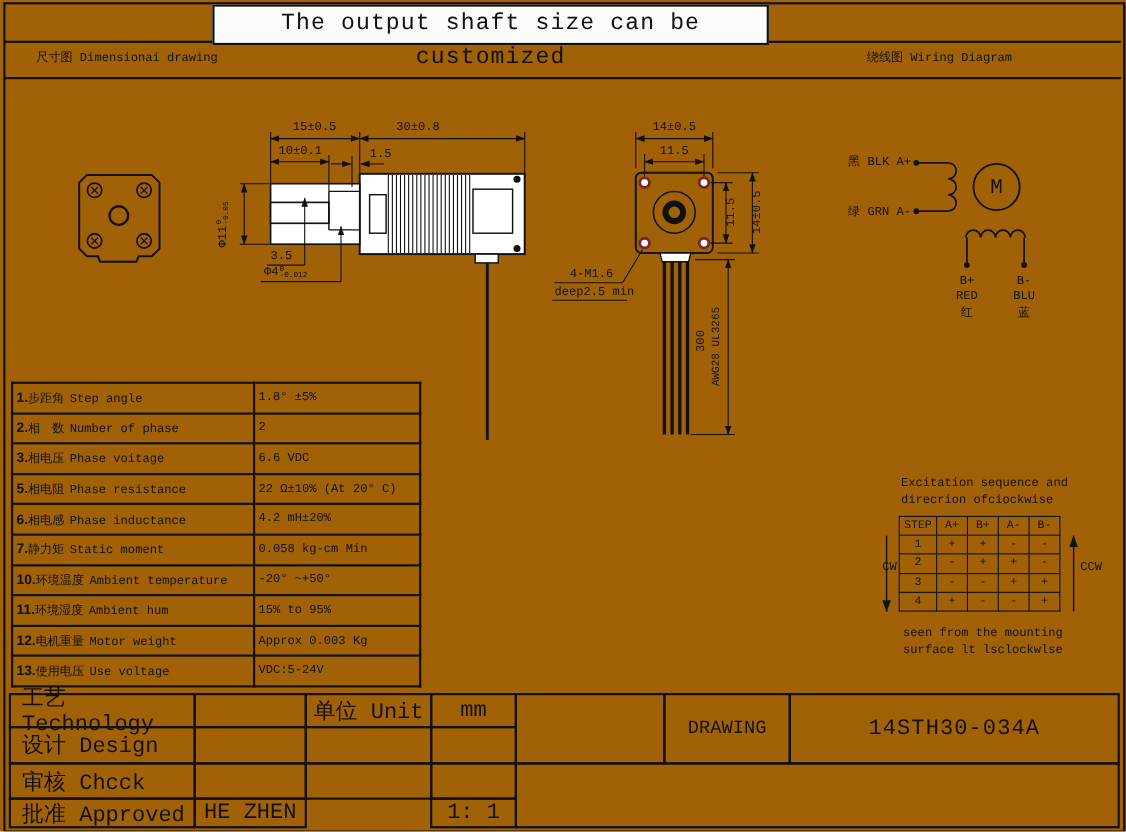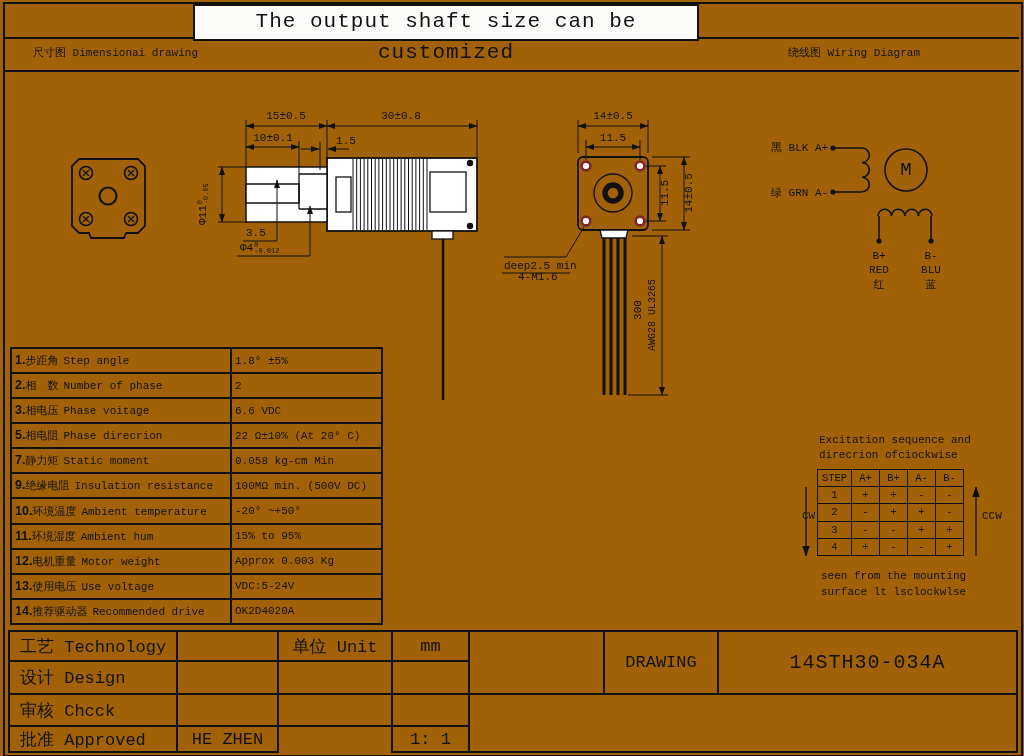--- a/index.html
+++ b/index.html
@@ -19,21 +19,21 @@
   table.spec{position:absolute;left:10px;top:347px;width:373px;height:278px;border-collapse:collapse;table-layout:fixed;}
   table.spec td{border:2px solid #111;font-size:11px;padding:0 3px;overflow:hidden;white-space:nowrap;margin-left:32px;}
   table.spec td.lab{width:212px;}
   table.spec b{font-size:12.5px;font-family:"Liberation Sans",sans-serif;font-weight:bold;}
   table.spec .en{margin-left:5px;}
   
   table.exc{position:absolute;left:817px;top:469px;border-collapse:collapse;border-radius:17px;}
   table.exc td{border:1.5px solid #111;font-size:10.5px;text-align:center;height:16.2px;padding:0;}
   table.exc td.c0{width:33px;} table.exc td.c{width:27px;}
   
-  .tb{position:absolute;border:2px solid #111;box-sizing:border-box;font-size:17px;background:transparent;}
+  .tb{position:absolute;border:2px solid #111;box-sizing:border-box;font-size:20px;background:transparent;}
   .tb.lab{padding-left:10px;display:flex;align-items:center;}
   .tb.mid{display:flex;align-items:center;justify-content:center;}
 </style>
 </head>
 <body>
 
 <div class="page">
   <div class="border-frame"></div>
   <div class="hline" style="top:37px;"></div>
   <div class="hline" style="top:70px;"></div>
@@ -139,36 +139,36 @@
       </g>
     </g>
 
     <g stroke="#111" stroke-width="1.3" fill="none">
       <line x1="806" y1="487" x2="806" y2="556" marker-end="url(#ae)"></line>
       <line x1="976" y1="556" x2="976" y2="487" marker-end="url(#ae)"></line>
     </g>
   </svg>
 
   <div class="t ctr" style="left:261px;top:110px;width:50px;">15±0.5</div>
-  <div class="t ctr" style="left:375px;top:110px;width:52px;">30±0.8</div>
+  <div class="t ctr" style="left:354px;top:110px;width:52px;">30±0.8</div>
   <div class="t ctr" style="left:249px;top:132px;width:48px;">10±0.1</div>
   <div class="t ctr" style="left:332px;top:135px;width:28px;">1.5</div>
   <div class="t rot" style="left:172px;top:188px;width:62px;">
     <span>Φ11</span><span class="tolstack"><i>0</i><i>-0.05</i></span>
   </div>
   <div class="t" style="left:246px;top:227px;">3.5</div>
   <div class="t" style="left:240px;top:242px;">
     <span>Φ4</span><span class="tolstack"><i>0</i><i>-0.012</i></span>
   </div>
 
   <div class="t ctr" style="left:588px;top:110px;width:50px;">14±0.5</div>
   <div class="t ctr" style="left:593px;top:132px;width:40px;">11.5</div>
   <div class="t rot ctr" style="left:649px;top:187px;width:32px;">11.5</div>
   <div class="t rot ctr" style="left:664px;top:187px;width:50px;">14±0.5</div>
-  <div class="t" style="left:518px;top:244px;margin-top:27px;">4-M1.6</div>
+  <div class="t" style="left:518px;top:244px;">4-M1.6</div>
   <div class="t" style="left:504px;top:260px;">deep2.5 min</div>
   <div class="t rot ctr" style="left:624px;top:304px;width:28px;">300</div>
   <div class="t rot ctr" style="left:605px;top:309px;width:95px;font-size:10px;">AWG28 UL3265</div>
 
   <div class="t" style="left:771px;top:142px;">黑 BLK A+</div>
   <div class="t" style="left:771px;top:187px;">绿 GRN A-</div>
   <div class="t ctr" style="left:894px;top:160px;width:24px;font-size:19px;line-height:20px;">M</div>
   <div class="t ctr" style="left:866px;top:250px;width:26px;">B+</div>
   <div class="t ctr" style="left:864px;top:264px;width:30px;">RED</div>
   <div class="t ctr" style="left:866px;top:279px;width:26px;">红</div>
@@ -184,50 +184,46 @@
         </tr>
     <tr>
           <td class="lab"><b>2.</b><span>相　数</span><span class="en">Number of phase</span></td>
           <td>2</td>
         </tr>
     <tr>
           <td class="lab"><b>3.</b><span>相电压</span><span class="en">Phase voitage</span></td>
           <td>6.6 VDC</td>
         </tr>
     <tr>
-          <td class="lab"><b>5.</b><span>相电阻</span><span class="en">Phase direcrion</span></td>
+          <td class="lab"><b>5.</b><span>相电阻</span><span class="en">Phase resistance</span></td>
           <td>22 Ω±10% (At 20° C)</td>
+        </tr>
+    <tr>
+          <td class="lab"><b>6.</b><span>相电感</span><span class="en">Phase inductance</span></td>
+          <td>4.2 mH±20%</td>
         </tr>
     <tr>
           <td class="lab"><b>7.</b><span>静力矩</span><span class="en">Static moment</span></td>
           <td>0.058 kg-cm Min</td>
         </tr>
     <tr>
-          <td class="lab"><b>9.</b><span>绝缘电阻</span><span class="en">Insulation resistance</span></td>
-          <td>100MΩ min. (500V DC)</td>
-        </tr>
-    <tr>
           <td class="lab"><b>10.</b><span>环境温度</span><span class="en">Ambient temperature</span></td>
           <td>-20° ~+50°</td>
         </tr>
     <tr>
           <td class="lab"><b>11.</b><span>环境湿度</span><span class="en">Ambient hum</span></td>
           <td>15% to 95%</td>
         </tr>
     <tr>
           <td class="lab"><b>12.</b><span>电机重量</span><span class="en">Motor weight</span></td>
           <td>Approx 0.003 Kg</td>
         </tr>
     <tr>
           <td class="lab"><b>13.</b><span>使用电压</span><span class="en">Use voltage</span></td>
           <td>VDC:5-24V</td>
-        </tr>
-    <tr>
-          <td class="lab"><b>14.</b><span>推荐驱动器</span><span class="en">Recommended drive</span></td>
-          <td>OK2D4020A</td>
         </tr>
   </tbody>
     </table>
 
   <div class="t" style="left:819px;top:434px;">Excitation sequence and</div>
   <div class="t" style="left:819px;top:449px;">direcrion ofciockwise</div>
   <table class="exc">
     <tbody>
         <tr>
       <td class="c0">STEP</td>

